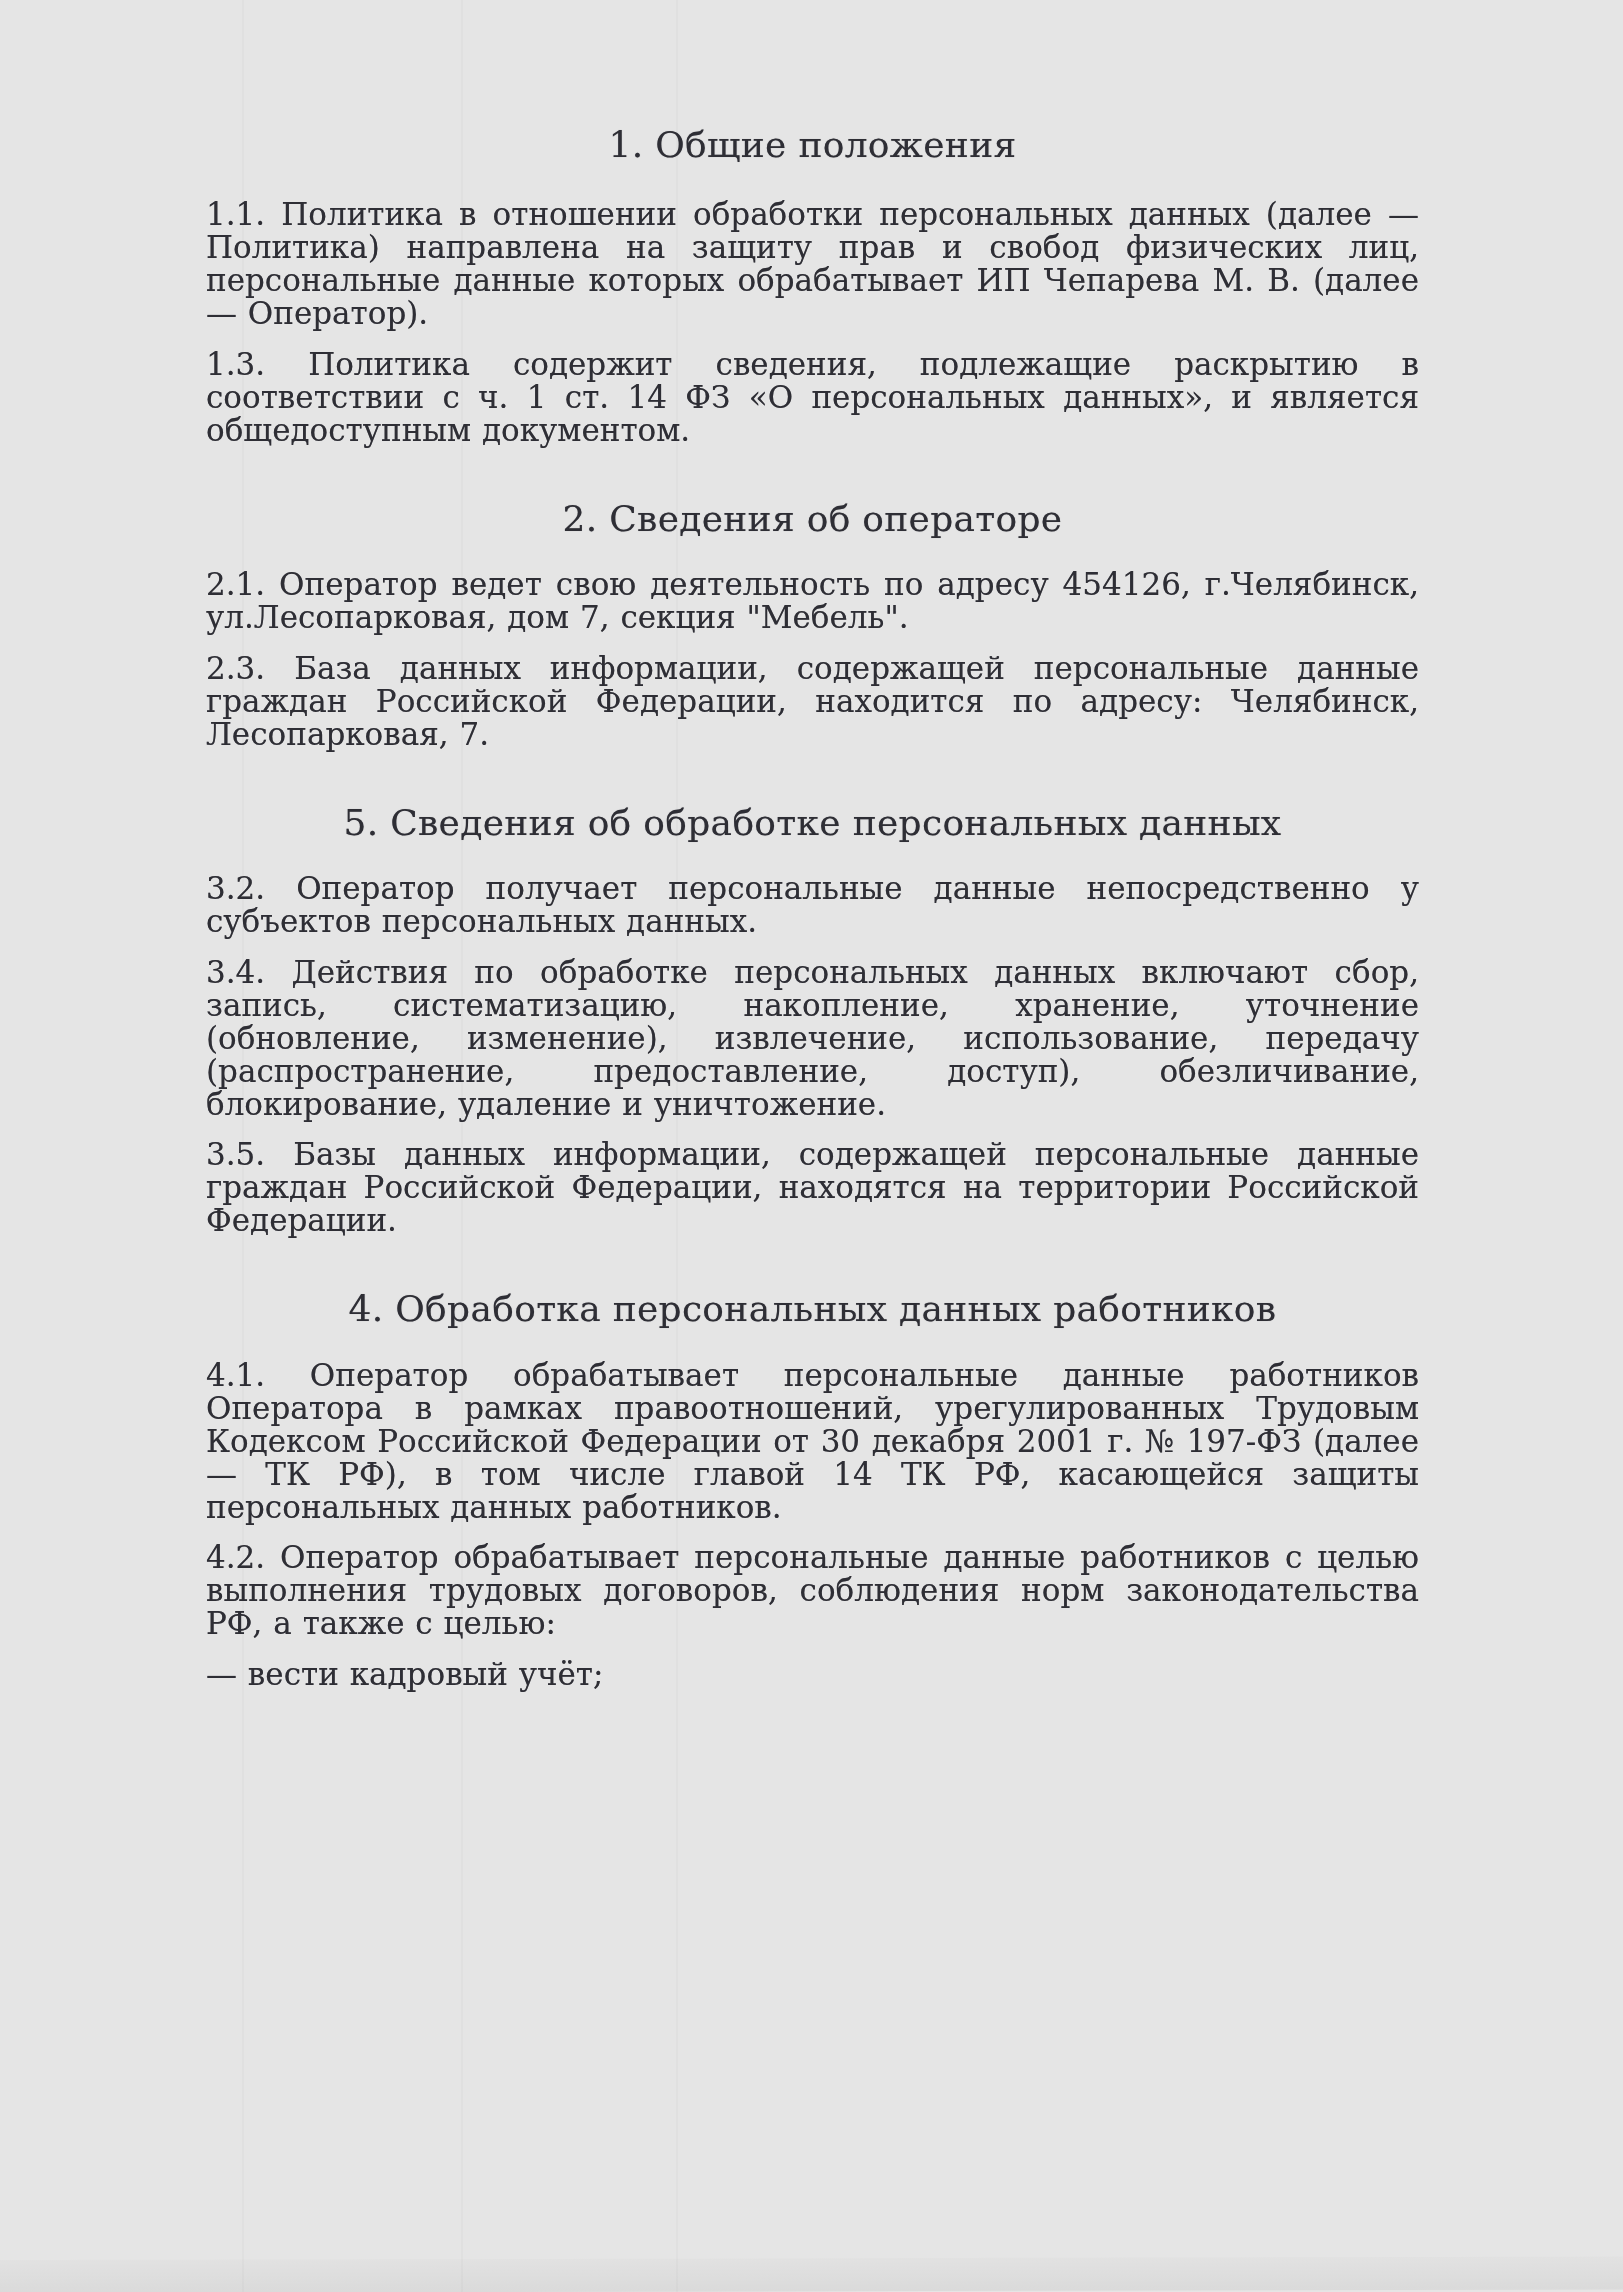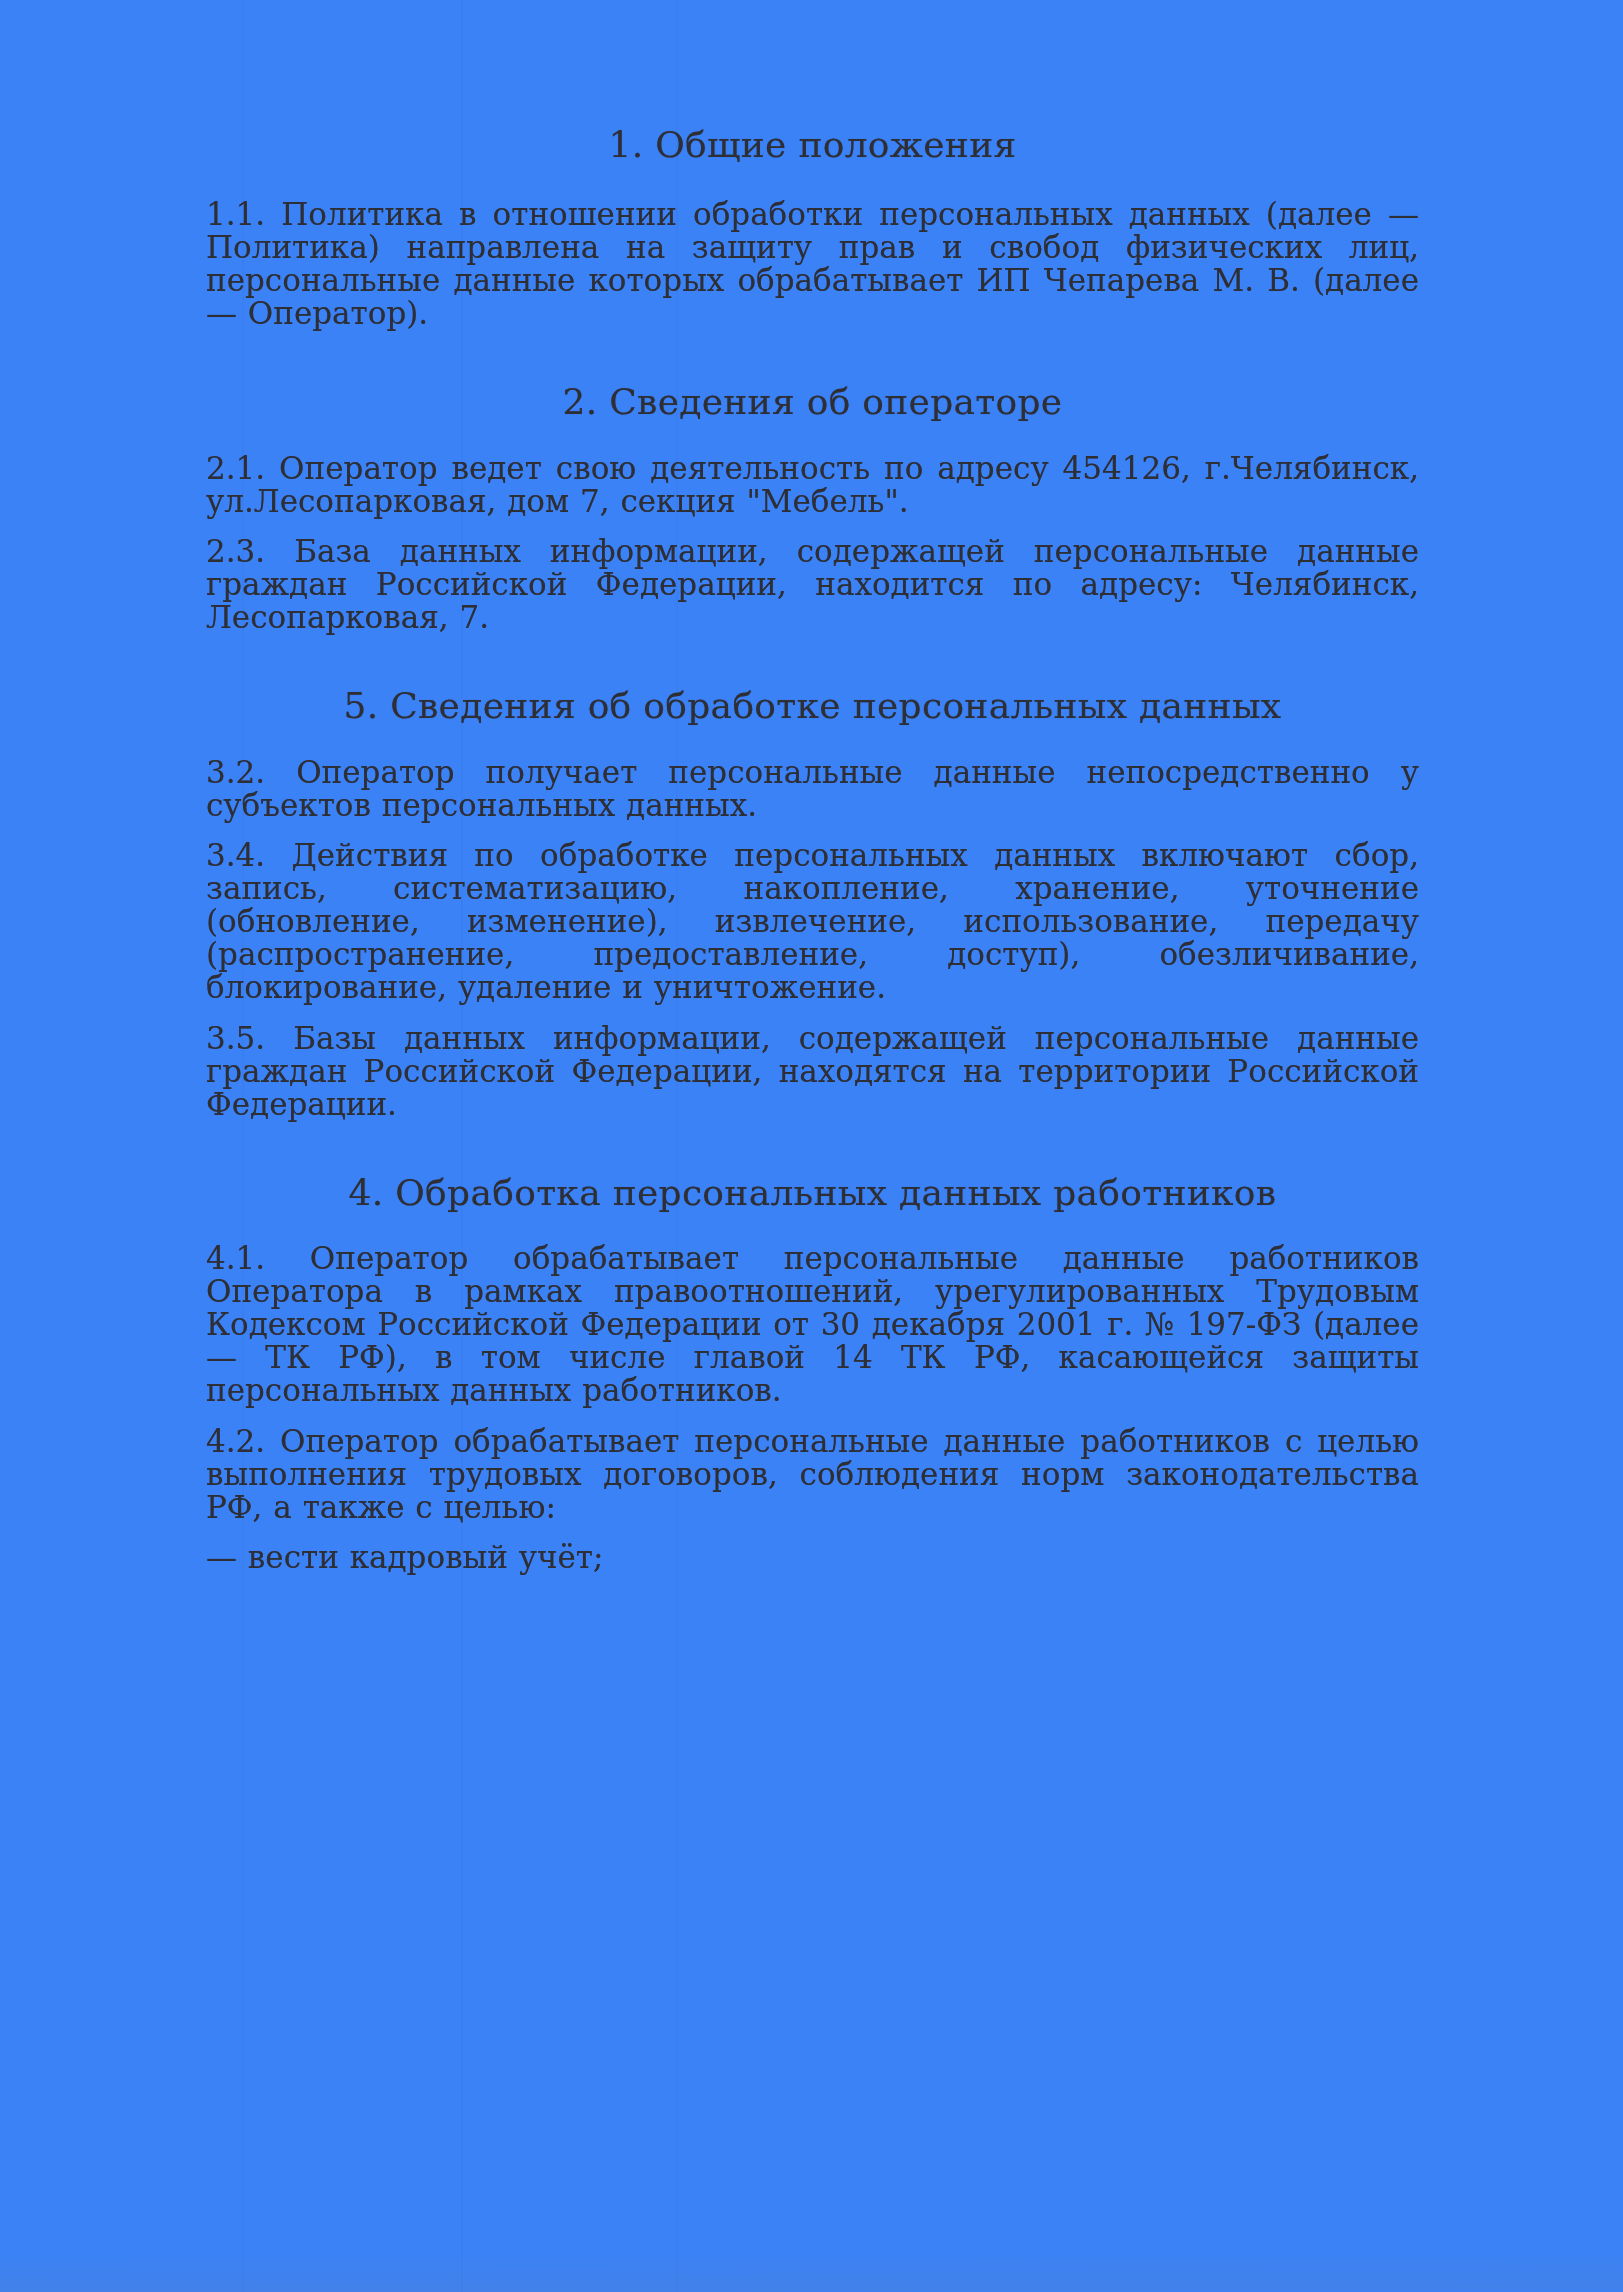--- a/index.html
+++ b/index.html
@@ -4,21 +4,21 @@
 <style>
   html, body {
     margin: 0;
     padding: 0;
     background: #ffffff;
   }
   .page {
     position: relative;
     width: 1623px;
     height: 2293px;
-    background: #3b82f6;
+    background: #e5e5e5;
     overflow: hidden;
     font-family: "DejaVu Serif", "Liberation Serif", serif;
     color: #2e2e35;
   }
   
   .crease {
     position: absolute;
     top: 0;
     bottom: 0;
     width: 2px;
@@ -78,20 +78,21 @@
 <div class="page">
 
   <div class="crease crease-1"></div>
   <div class="crease crease-2"></div>
   <div class="crease crease-3"></div>
 
   <div class="content">
 
     <h2 class="heading first">1. Общие положения</h2>
     <p class="para">1.1. Политика в отношении обработки персональных данных (далее — Политика) направлена на защиту прав и свобод физических лиц, персональные данные которых обрабатывает ИП Чепарева М. В. (далее — Оператор).</p>
+    <p class="para">1.3. Политика содержит сведения, подлежащие раскрытию в соответствии с ч. 1 ст. 14 ФЗ «О персональных данных», и является общедоступным документом.</p>
 
     <h2 class="heading">2. Сведения об операторе</h2>
     <p class="para">2.1. Оператор ведет свою деятельность по адресу 454126, г.Челябинск, ул.Лесопарковая, дом 7, секция "Мебель".</p>
     <p class="para">2.3. База данных информации, содержащей персональные данные граждан Российской Федерации, находится по адресу: Челябинск, Лесопарковая, 7.</p>
 
     <h2 class="heading">5. Сведения об обработке персональных данных</h2>
     <p class="para">3.2. Оператор получает персональные данные непосредственно у субъектов персональных данных.</p>
     <p class="para">3.4. Действия по обработке персональных данных включают сбор, запись, систематизацию, накопление, хранение, уточнение (обновление, изменение), извлечение, использование, передачу (распространение, предоставление, доступ), обезличивание, блокирование, удаление и уничтожение.</p>
     <p class="para">3.5. Базы данных информации, содержащей персональные данные граждан Российской Федерации, находятся на территории Российской Федерации.</p>
 

